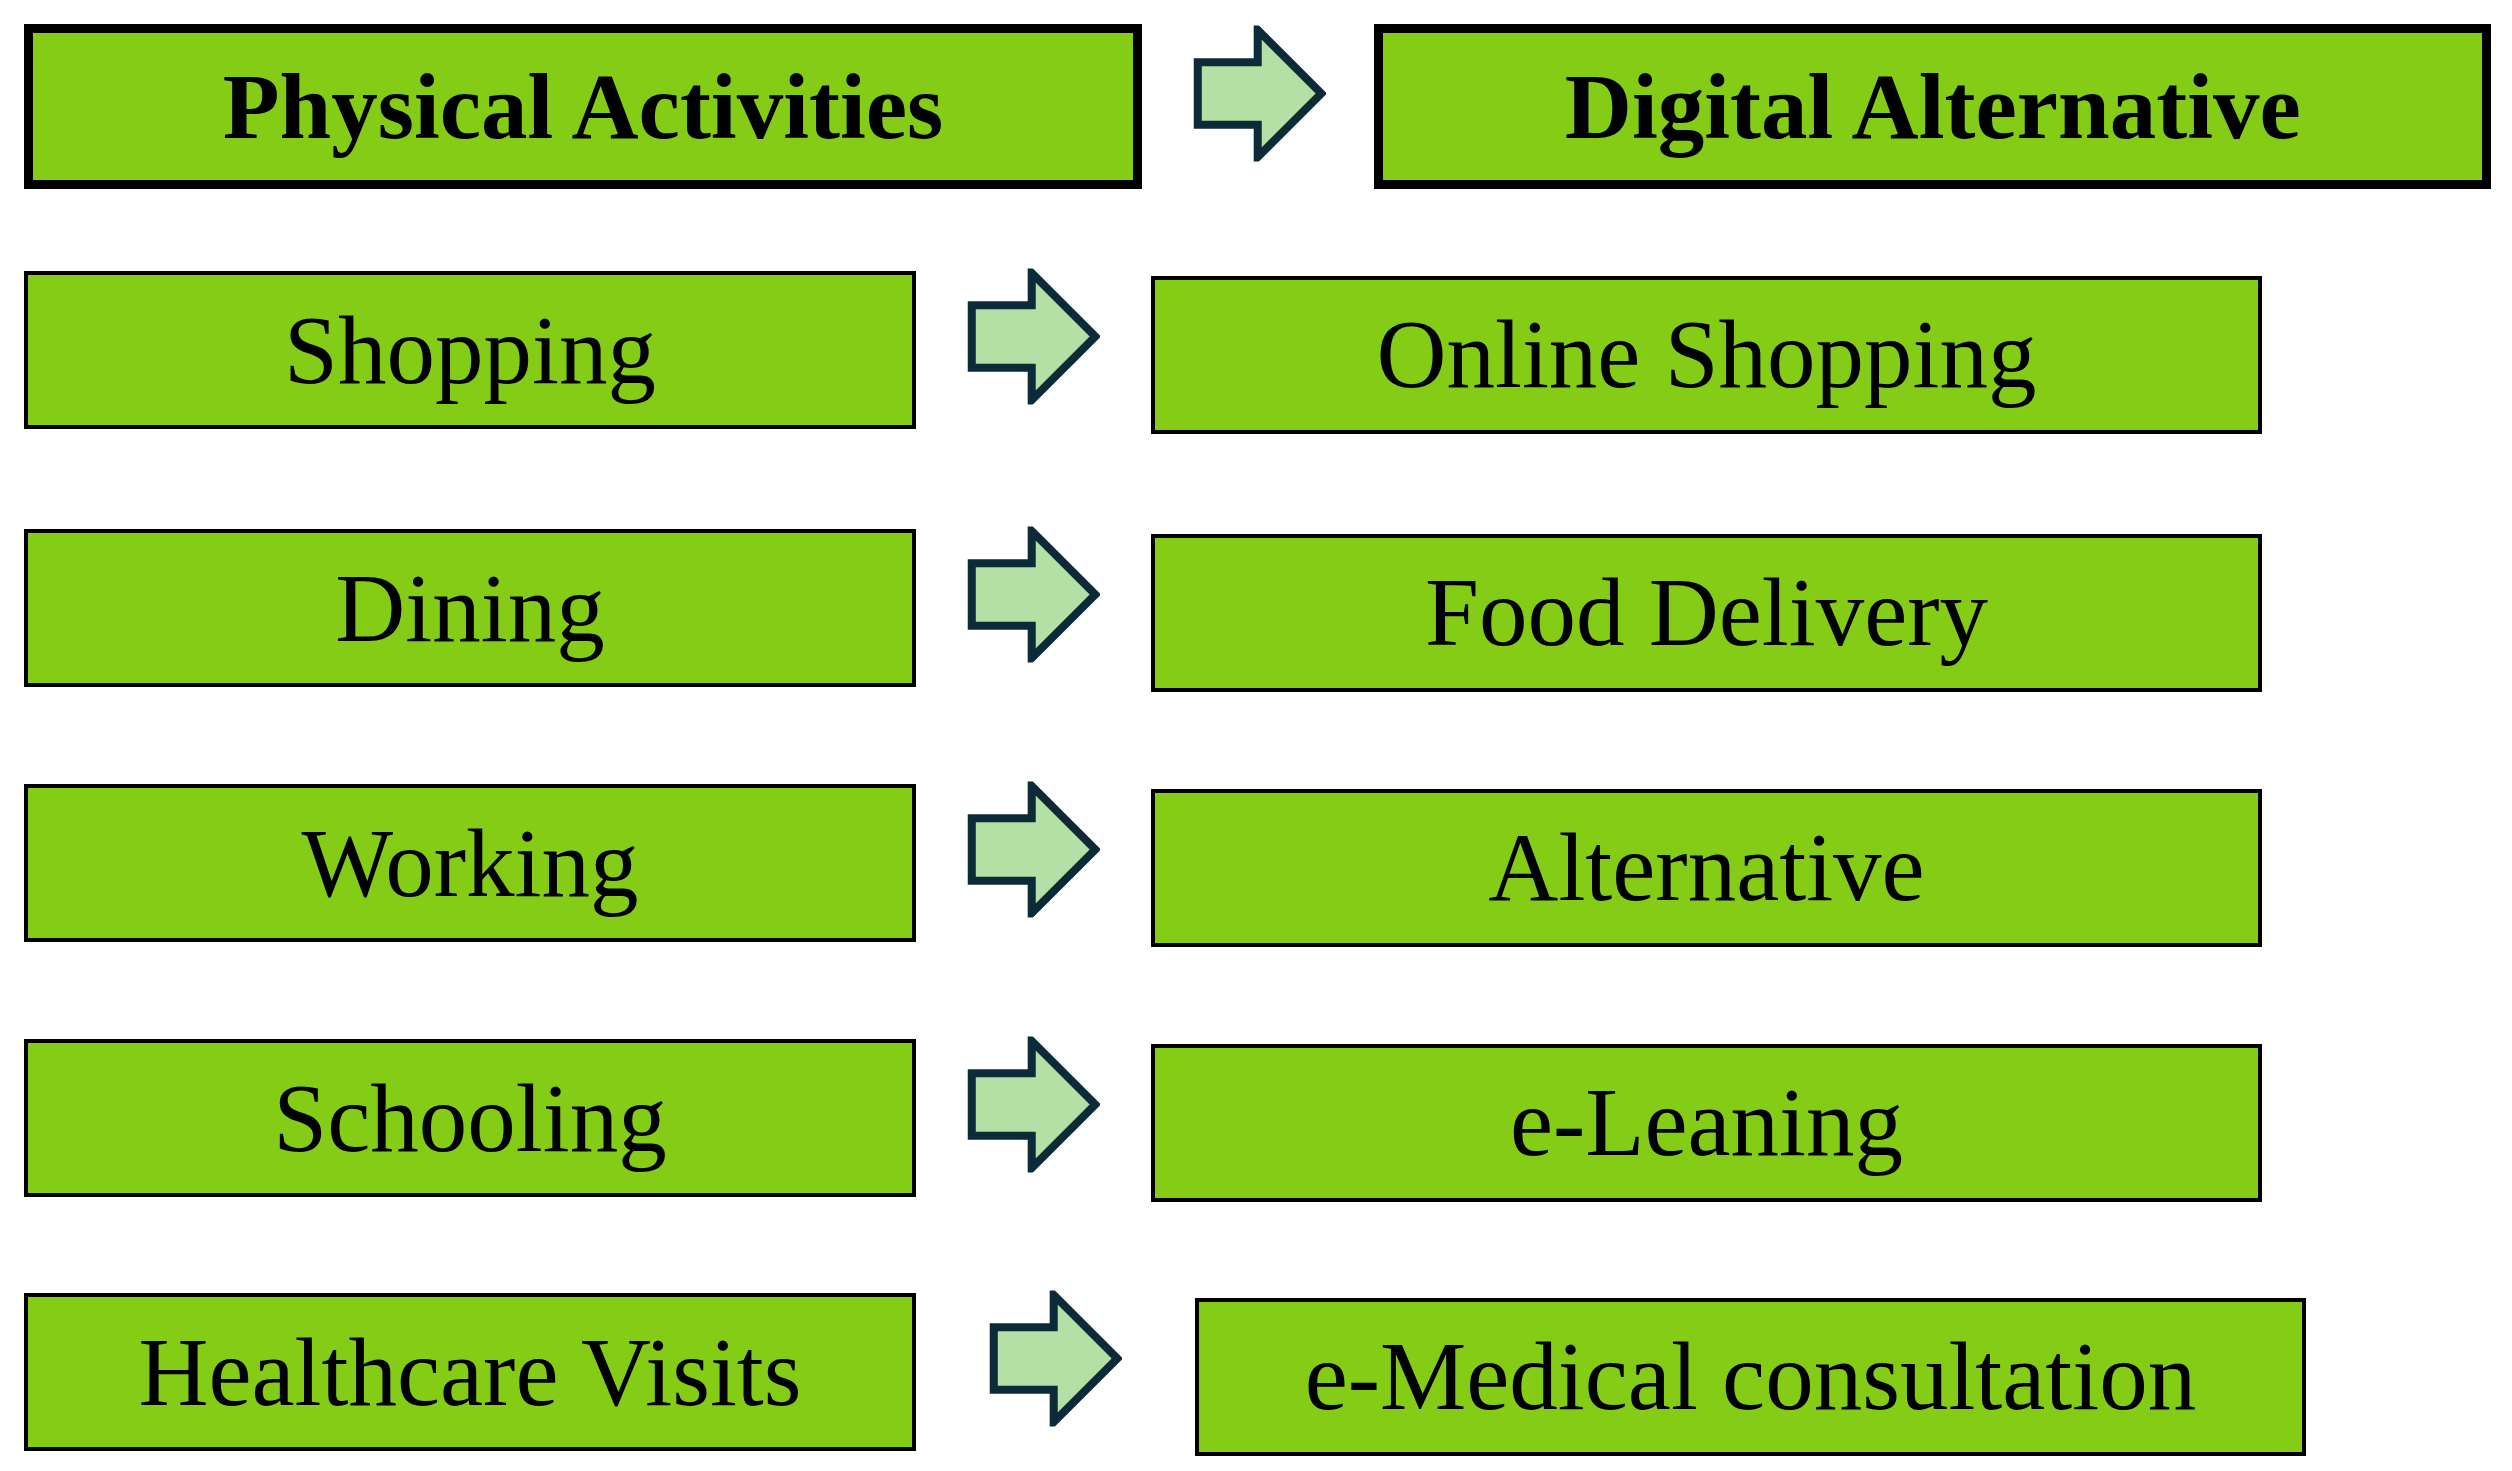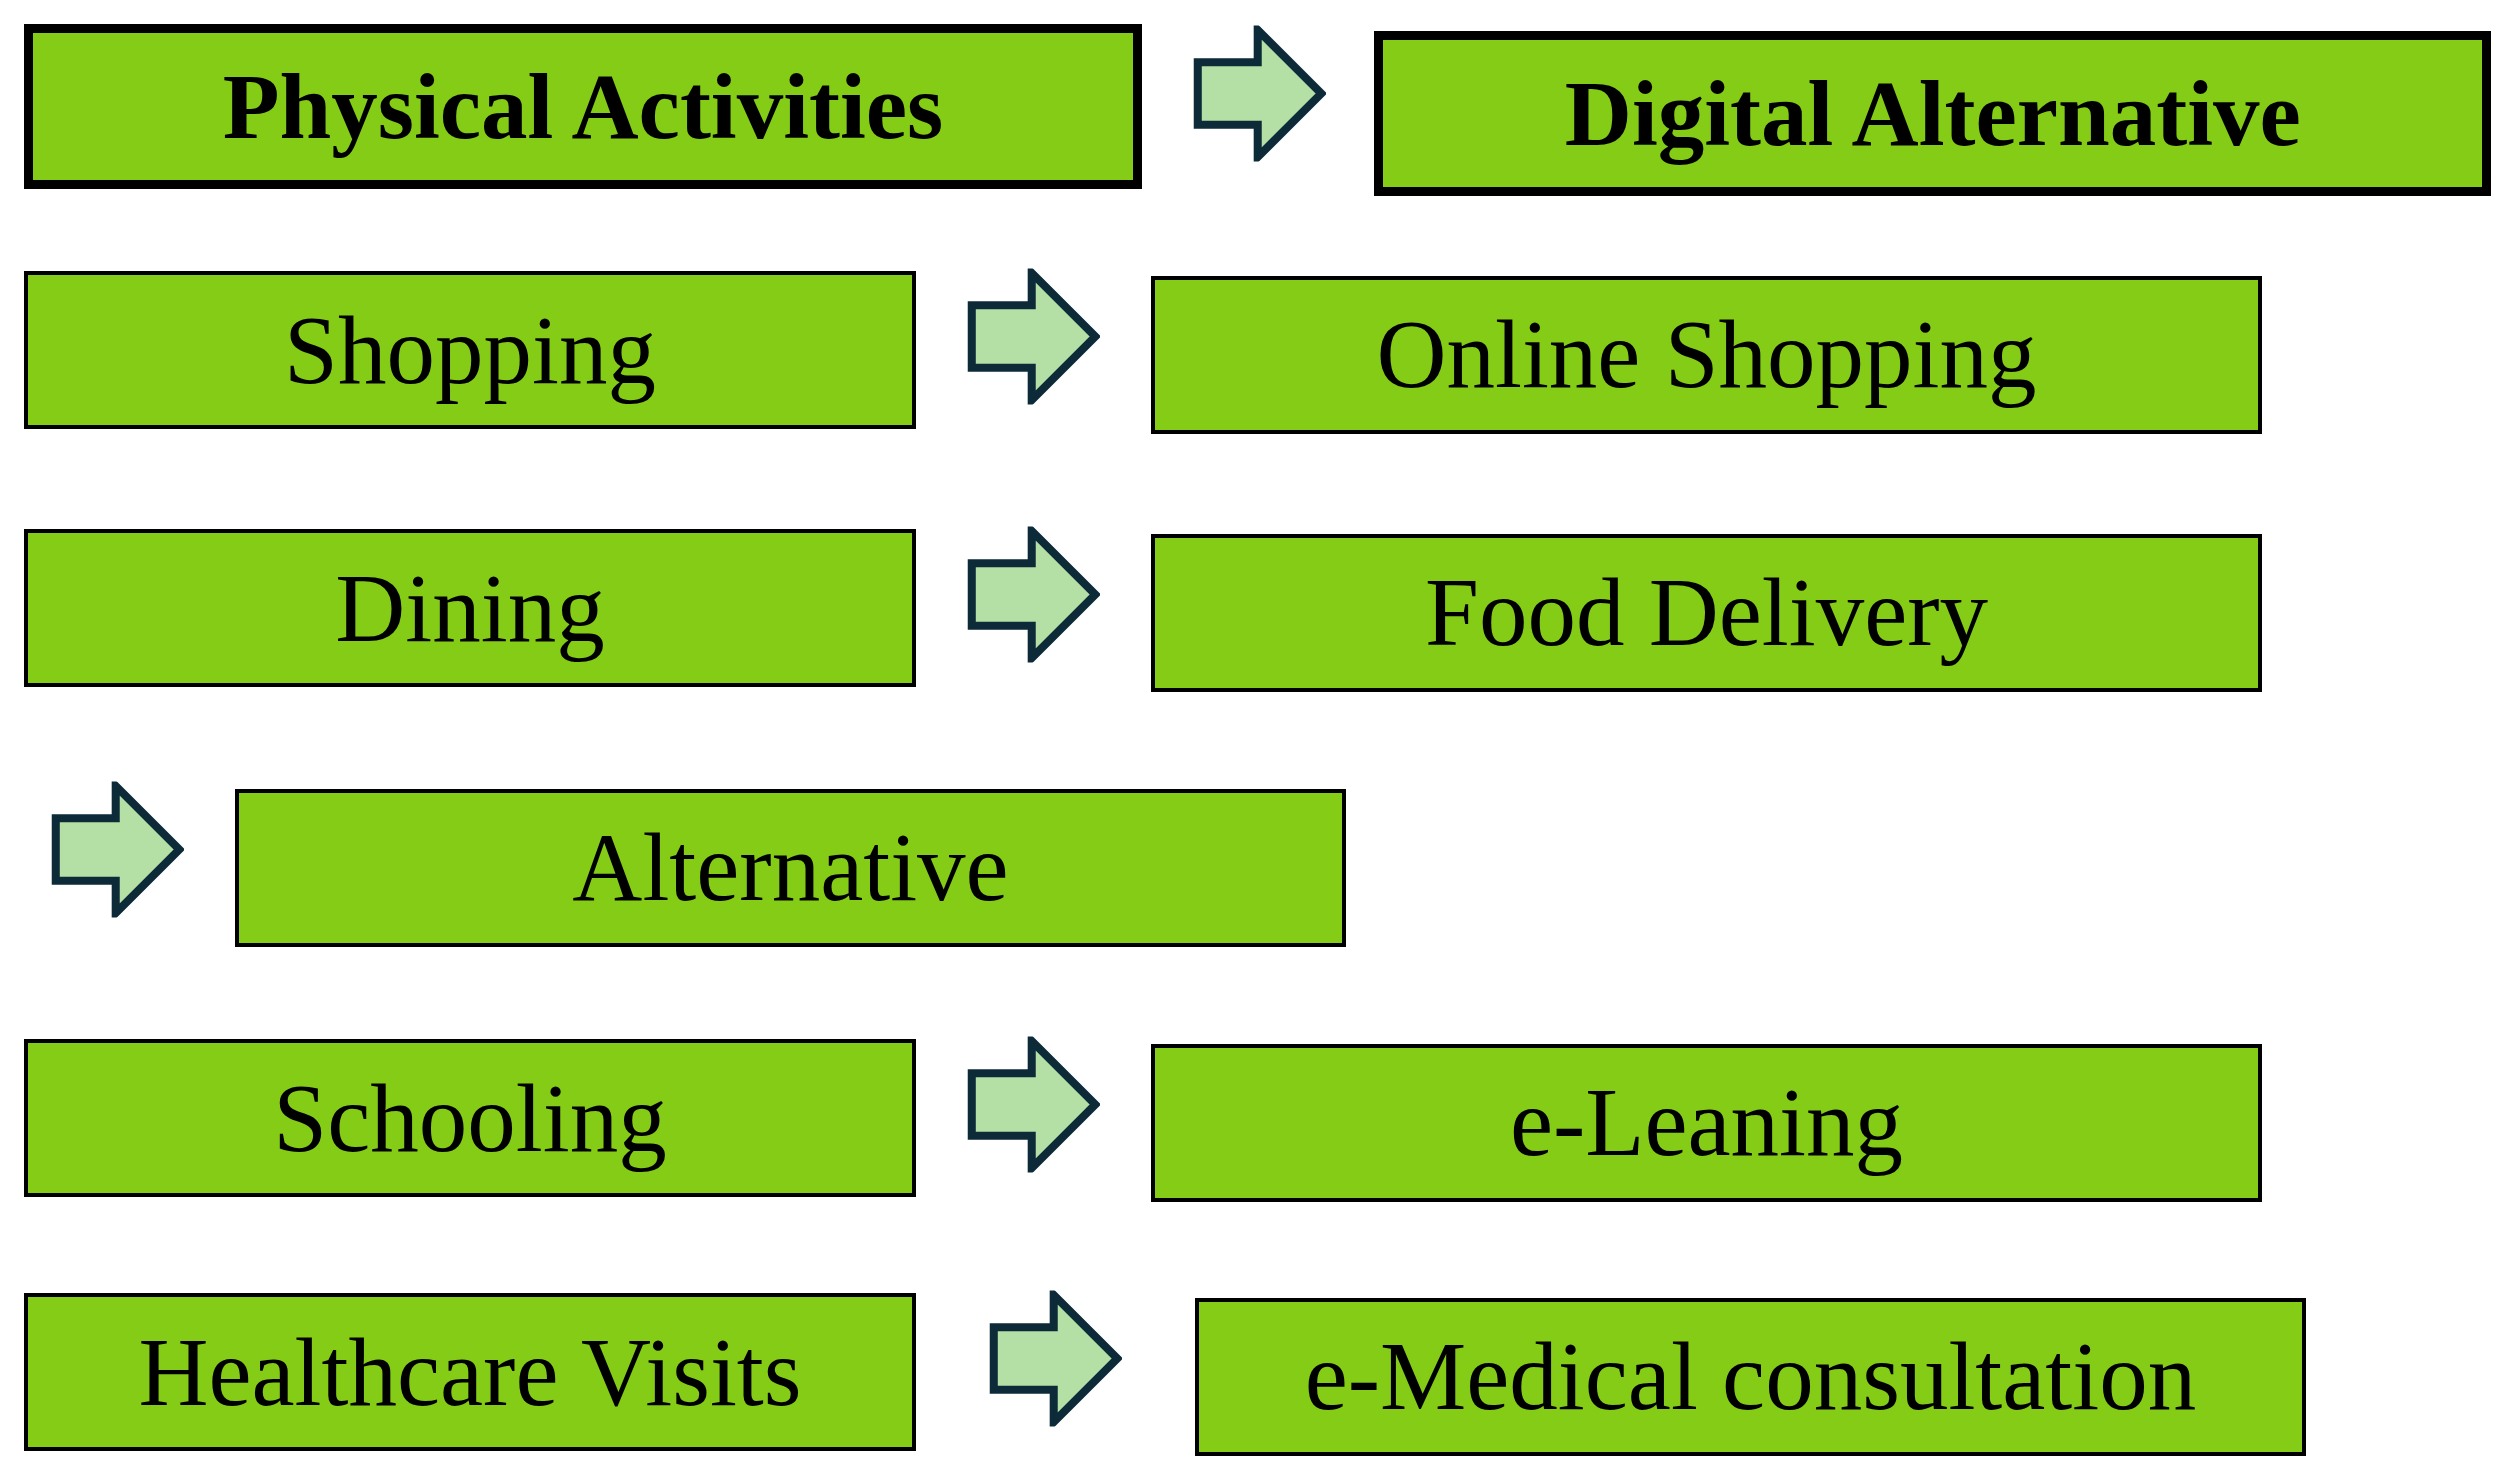--- a/index.html
+++ b/index.html
@@ -50,21 +50,21 @@
     height: 100%;
     position: relative;
     top: 4.5px;
   }
   .header-row .box {
     border-width: 9px;
     font-weight: bold;
     font-size: 93px;
   }
   .header-row .left-box { width: 1118px; }
-  .header-row .right-box { width: 1117px; top: 7px; margin-left: -2.7px; }
+  .header-row .right-box { width: 1117px; top: 0; margin-left: -2.7px; }
 
   .arrow-cell {
     width: 235px;
     flex: 0 0 235px;
     display: flex;
     align-items: center;
     justify-content: center;
   }
   .arrow-svg {
     width: 133px;
@@ -122,20 +122,23 @@
       <svg class="arrow-svg" viewBox="0 0 148 152">
         <polygon points="5,41 72,41 72,5 143,76 72,147 72,111 5,111"></polygon>
       </svg>
     </div>
     <div class="box right-box">
       <span class="label">Food Delivery</span>
     </div>
   </div>
 
   <div class="row r3">
+    <div class="box left-box">
+      <span class="label">Working</span>
+    </div>
     <div class="arrow-cell">
       <svg class="arrow-svg" viewBox="0 0 148 152">
         <polygon points="5,41 72,41 72,5 143,76 72,147 72,111 5,111"></polygon>
       </svg>
     </div>
     <div class="box right-box">
       <span class="label">Alternative</span>
     </div>
   </div>
 

